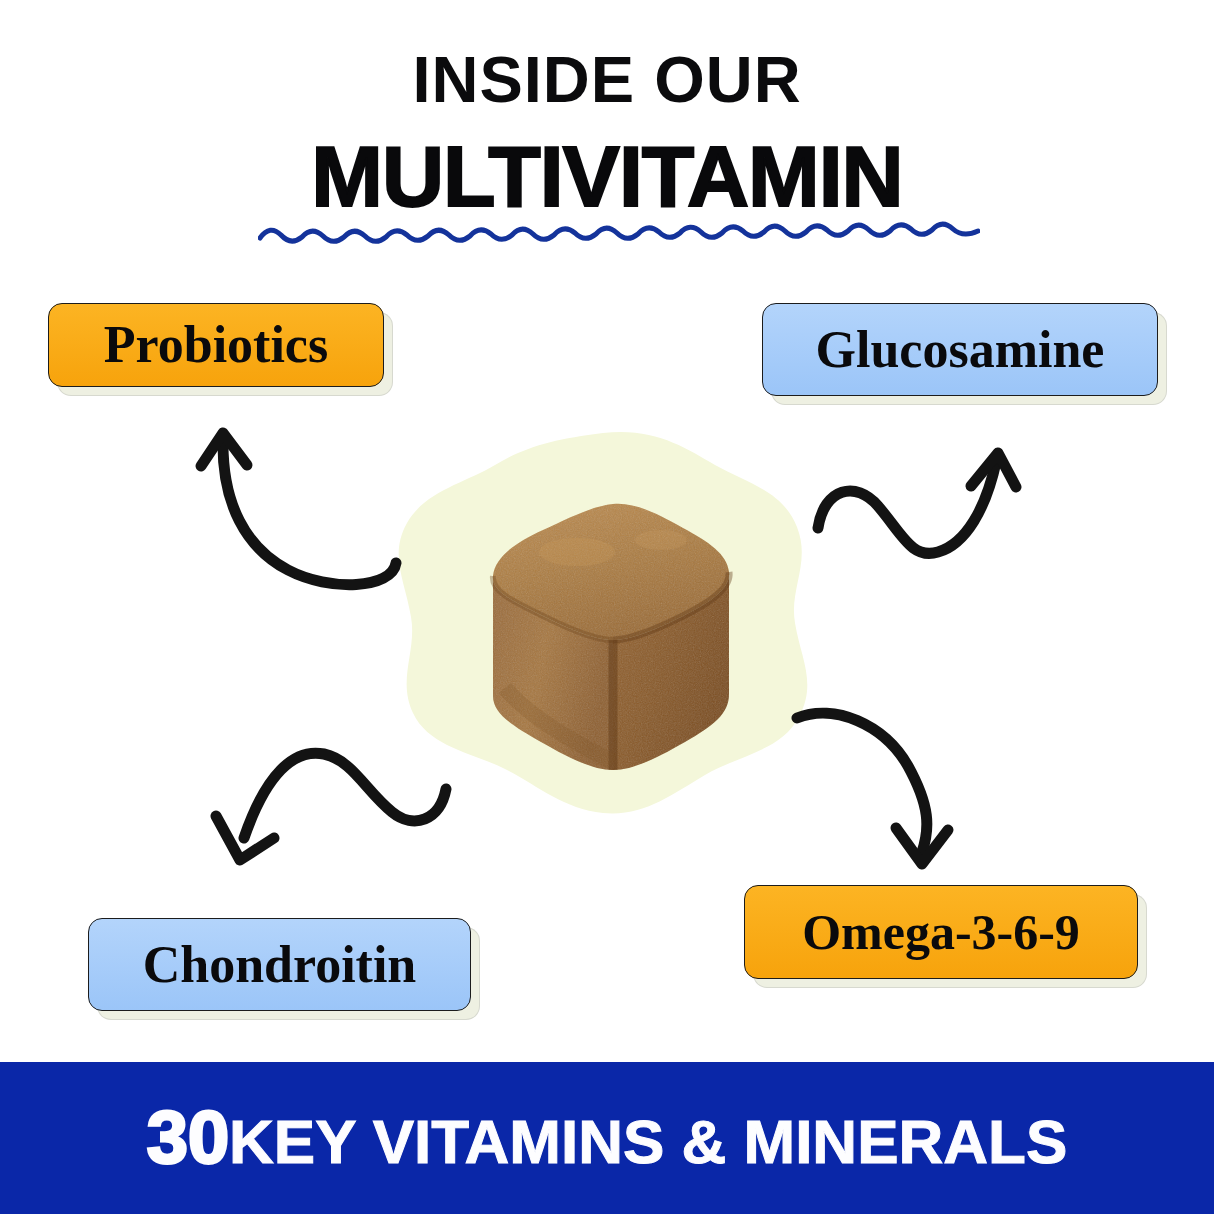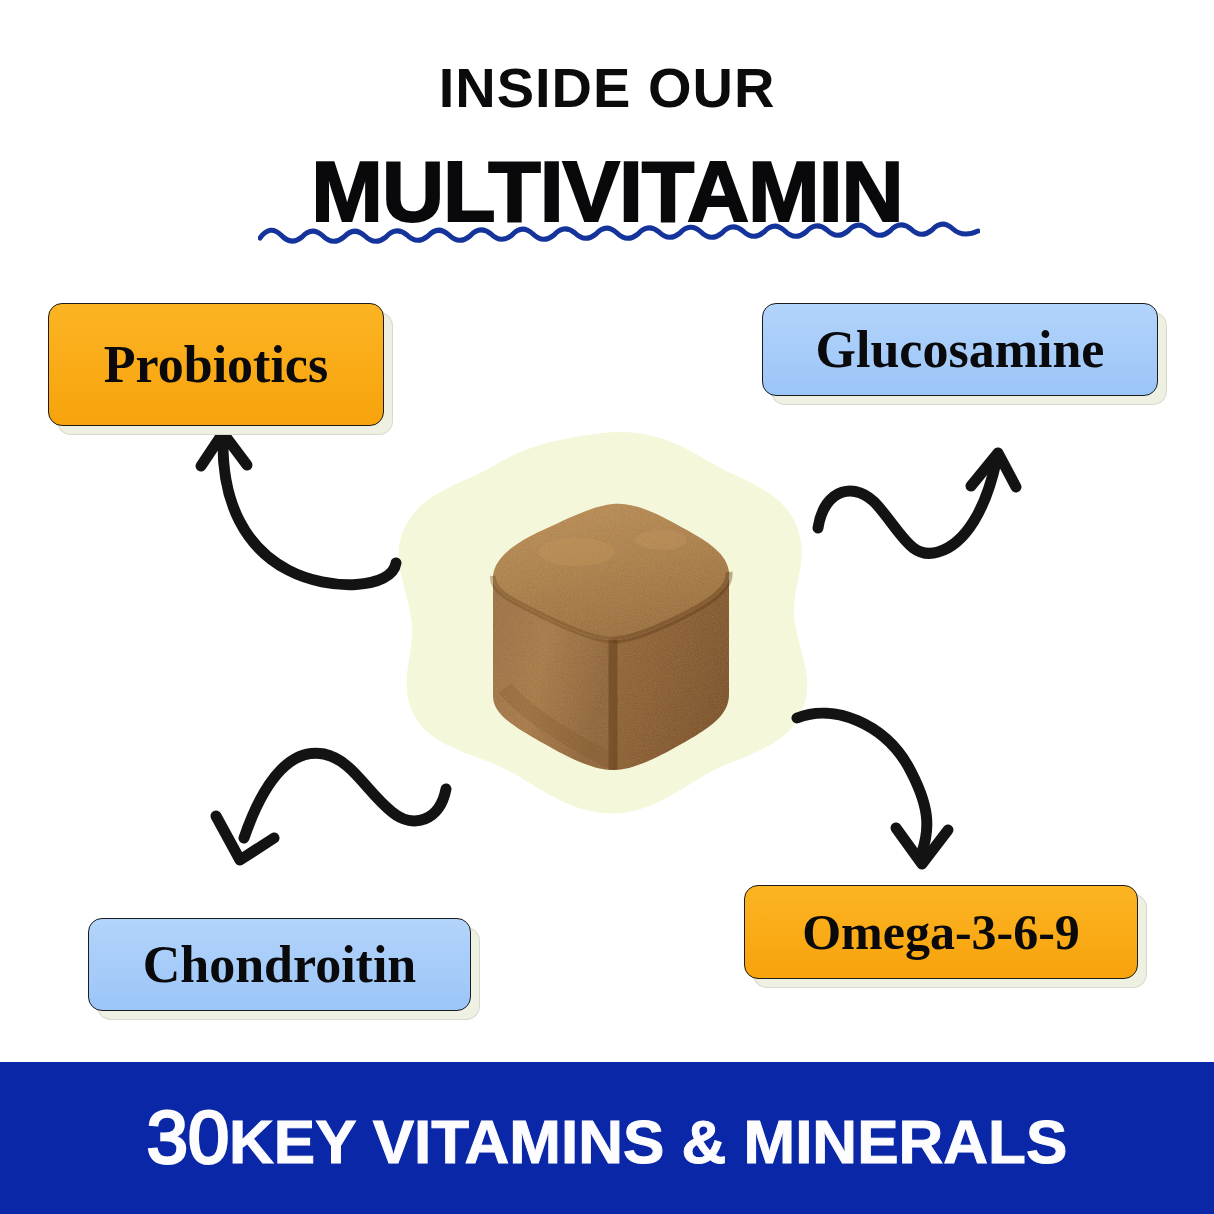--- a/index.html
+++ b/index.html
@@ -5,22 +5,22 @@
   html,body{margin:0;padding:0;background:#ffffff;}
   body{width:1214px;height:1214px;position:relative;overflow:hidden;
        font-family:"Liberation Sans",sans-serif;}
 
   #stage{position:absolute;inset:0;width:1214px;height:1214px;background:#ffffff;}
 
   
   .title-wrap{position:absolute;left:0;top:32px;width:1214px;text-align:center;}
   .title-line1{
     font-family:"Liberation Sans",sans-serif;
-    font-weight:700;font-size:56px;line-height:82px;letter-spacing:1px;
-    color:#0b0b0d;margin:15px;white-space:nowrap;
+    font-weight:700;font-size:65px;line-height:82px;letter-spacing:1px;
+    color:#0b0b0d;margin:7px;white-space:nowrap;
   }
   .title-line2{
     font-family:"Liberation Sans",sans-serif;
     font-weight:900;font-size:86px;line-height:94px;letter-spacing:-1px;
     color:#09090b;margin:8px;white-space:nowrap;
     -webkit-text-stroke:2px #09090b;
   }
   .squiggle{position:absolute;left:258px;top:216px;width:722px;height:34px;}
 
   
@@ -36,21 +36,21 @@
   .pill span{
     font-family:"Liberation Serif",serif;
     font-weight:700;
     color:#0a0a0c;
     white-space:nowrap;
     line-height:1;
   }
   .pill.amber{background:#F9A813;background-image:linear-gradient(180deg,#FCB423 0%,#F7A30C 100%);}
   .pill.sky{background:#A5CBFA;background-image:linear-gradient(180deg,#B3D4FB 0%,#9BC5F8 100%);}
 
-  #pill-probiotics   {left:48px;  top:303px; width:336px; height:123px;}
+  #pill-probiotics   {left:48px;  top:303px; width:336px; height:84px;}
   #pill-probiotics span{font-size:52px;}
   #pill-glucosamine  {left:762px; top:303px; width:396px; height:93px;}
   #pill-glucosamine span{font-size:52px;}
   #pill-chondroitin  {left:88px;  top:918px; width:383px; height:93px;}
   #pill-chondroitin span{font-size:52px;}
   #pill-omega        {left:744px; top:885px; width:394px; height:94px;}
   #pill-omega span{font-size:50px;}
 
   
   #gummy-area{position:absolute;left:385px;top:425px;width:440px;height:395px;z-index:3;}
@@ -64,21 +64,21 @@
   #banner{
     position:absolute;left:0;top:1062px;width:1214px;height:152px;
     background:#0A27A8;
     display:flex;align-items:center;justify-content:center;
   }
   .banner-text{
     white-space:nowrap;color:#fdfdff;
     font-family:"Liberation Sans",sans-serif;
     letter-spacing:0px;line-height:1;
   }
-  .banner-num{font-weight:400;font-size:74px;-webkit-text-stroke:3px #fdfdff;}
+  .banner-num{font-weight:700;font-size:74px;-webkit-text-stroke:3px #fdfdff;}
   .banner-rest{font-weight:700;font-size:62px;-webkit-text-stroke:1px #fdfdff;}
 </style>
 </head>
 <body>
 
 <div id="stage">
 
   <div class="title-wrap">
     <div class="title-line1">INSIDE OUR</div>
     <div class="title-line2">MULTIVITAMIN</div>

